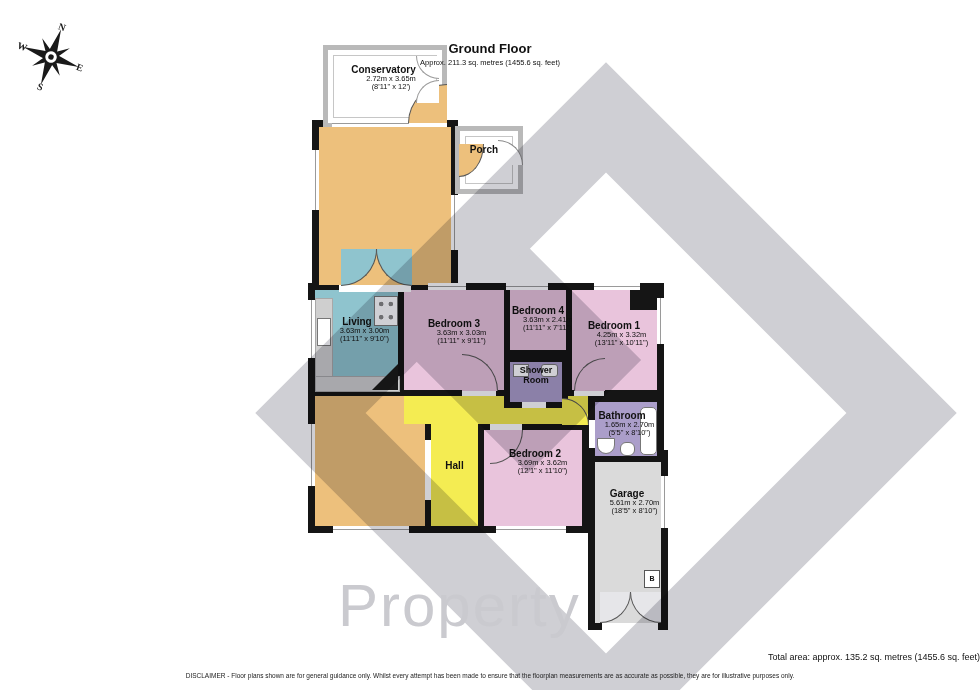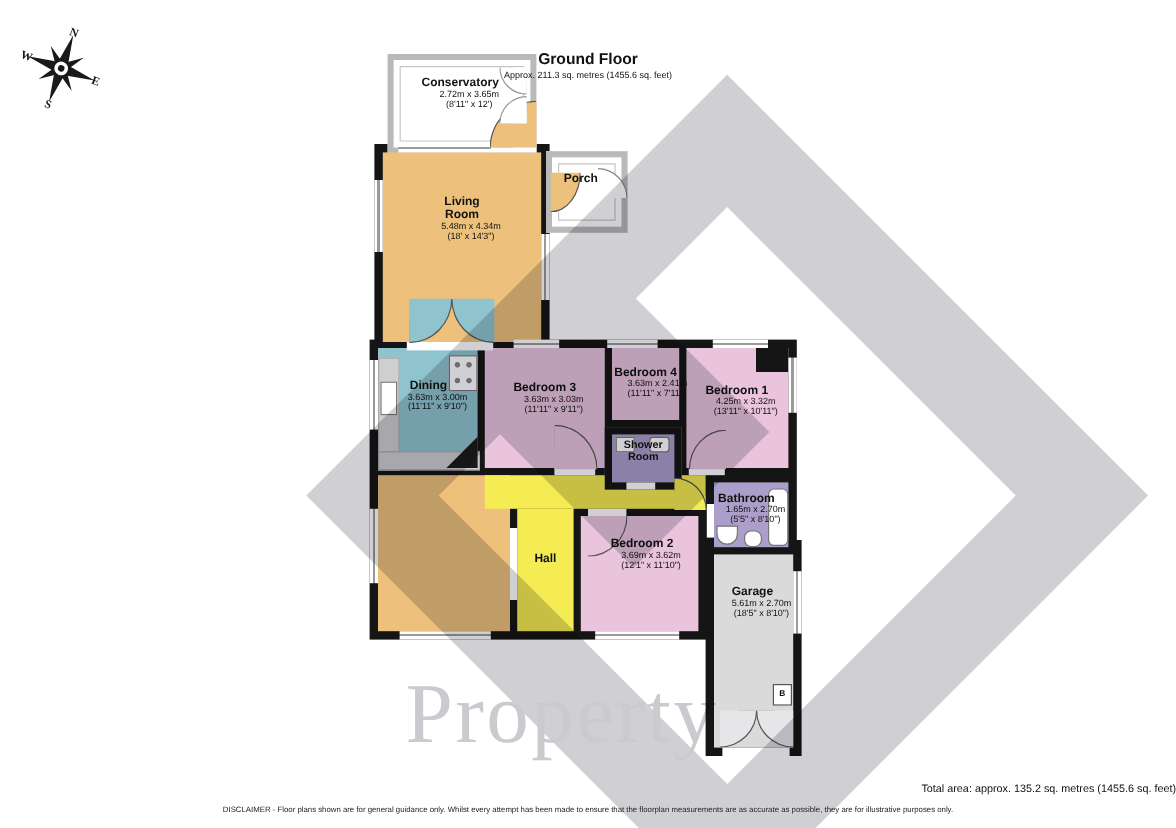--- a/index.html
+++ b/index.html
@@ -38,22 +38,22 @@
   .label .nm.sm{font-size:9px;max-width:48px;margin:0 auto;}
   .label .dm{font-size:7.5px;white-space:nowrap;padding-left:15px;}
   
   .wm{position:absolute;inset:0;z-index:40;mix-blend-mode:multiply;pointer-events:none;}
   .wm-d1{position:absolute;left:358px;top:165px;width:340px;height:340px;
          border:78px solid var(--wm);transform:rotate(45deg);}
   .wm-d2{position:absolute;left:448px;top:280px;width:160px;height:160px;
          background:var(--wm);transform:rotate(45deg);}
   .wm-t1{position:absolute;left:295px;top:425px;font-size:118px;font-weight:bold;
          letter-spacing:-4px;color:var(--wmtext1);line-height:1;}
-  .wm-t2{position:absolute;left:338px;top:560px;font-size:71px;font-weight:400;
-         letter-spacing:2px;color:var(--wmtext2);line-height:1;font-family:Liberation Serif, serif;}
+  .wm-t2{position:absolute;left:338px;top:576px;font-size:60px;font-weight:400;
+         letter-spacing:2px;color:var(--wmtext2);line-height:1;}
   .compass{position:absolute;left:16px;top:22px;z-index:50;}
   .badge{position:absolute;background:#fff;border:1px solid #555;z-index:16;
          font-size:7px;font-weight:bold;text-align:center;line-height:16px;}
 </style>
 </head>
 <body>
 
 <div class="canvas">
 
   <div class="title">
@@ -153,30 +153,25 @@
   <div class="arc tr" style="left:462px;top:354px;width:35px;height:36px;background:var(--pink);"></div>
   <div class="arc tl" style="left:574px;top:358px;width:30px;height:32px;background:var(--pink);"></div>
   <div class="arc br" style="left:490px;top:430px;width:32px;height:33px;background:var(--pink);"></div>
   <div class="arc tr" style="left:562px;top:398px;width:26px;height:26px;background:var(--yellow);"></div>
 
   <div class="label" style="left:329px;top:64px;width:109px;">
     <div class="nm">Conservatory</div>
     <div class="dm">2.72m x 3.65m</div>
     <div class="dm">(8'11" x 12')</div>
   </div>
-  <div class="label" style="left:329px;top:163px;width:112px;">
-    <div class="nm wrap2">Living Room</div>
-    <div class="dm">5.48m x 4.34m</div>
-    <div class="dm">(18' x 14'3")</div>
-  </div>
   <div class="label" style="left:455px;top:144px;width:58px;">
     <div class="nm">Porch</div>
   </div>
   <div class="label" style="left:317px;top:316px;width:80px;">
-    <div class="nm">Dining</div>
+    <div class="nm">Living</div>
     <div class="dm">3.63m x 3.00m</div>
     <div class="dm">(11'11" x 9'10")</div>
   </div>
   <div class="label" style="left:404px;top:318px;width:100px;">
     <div class="nm">Bedroom 3</div>
     <div class="dm">3.63m x 3.03m</div>
     <div class="dm">(11'11" x 9'11")</div>
   </div>
   <div class="label" style="left:508px;top:305px;width:60px;">
     <div class="nm">Bedroom 4</div>

